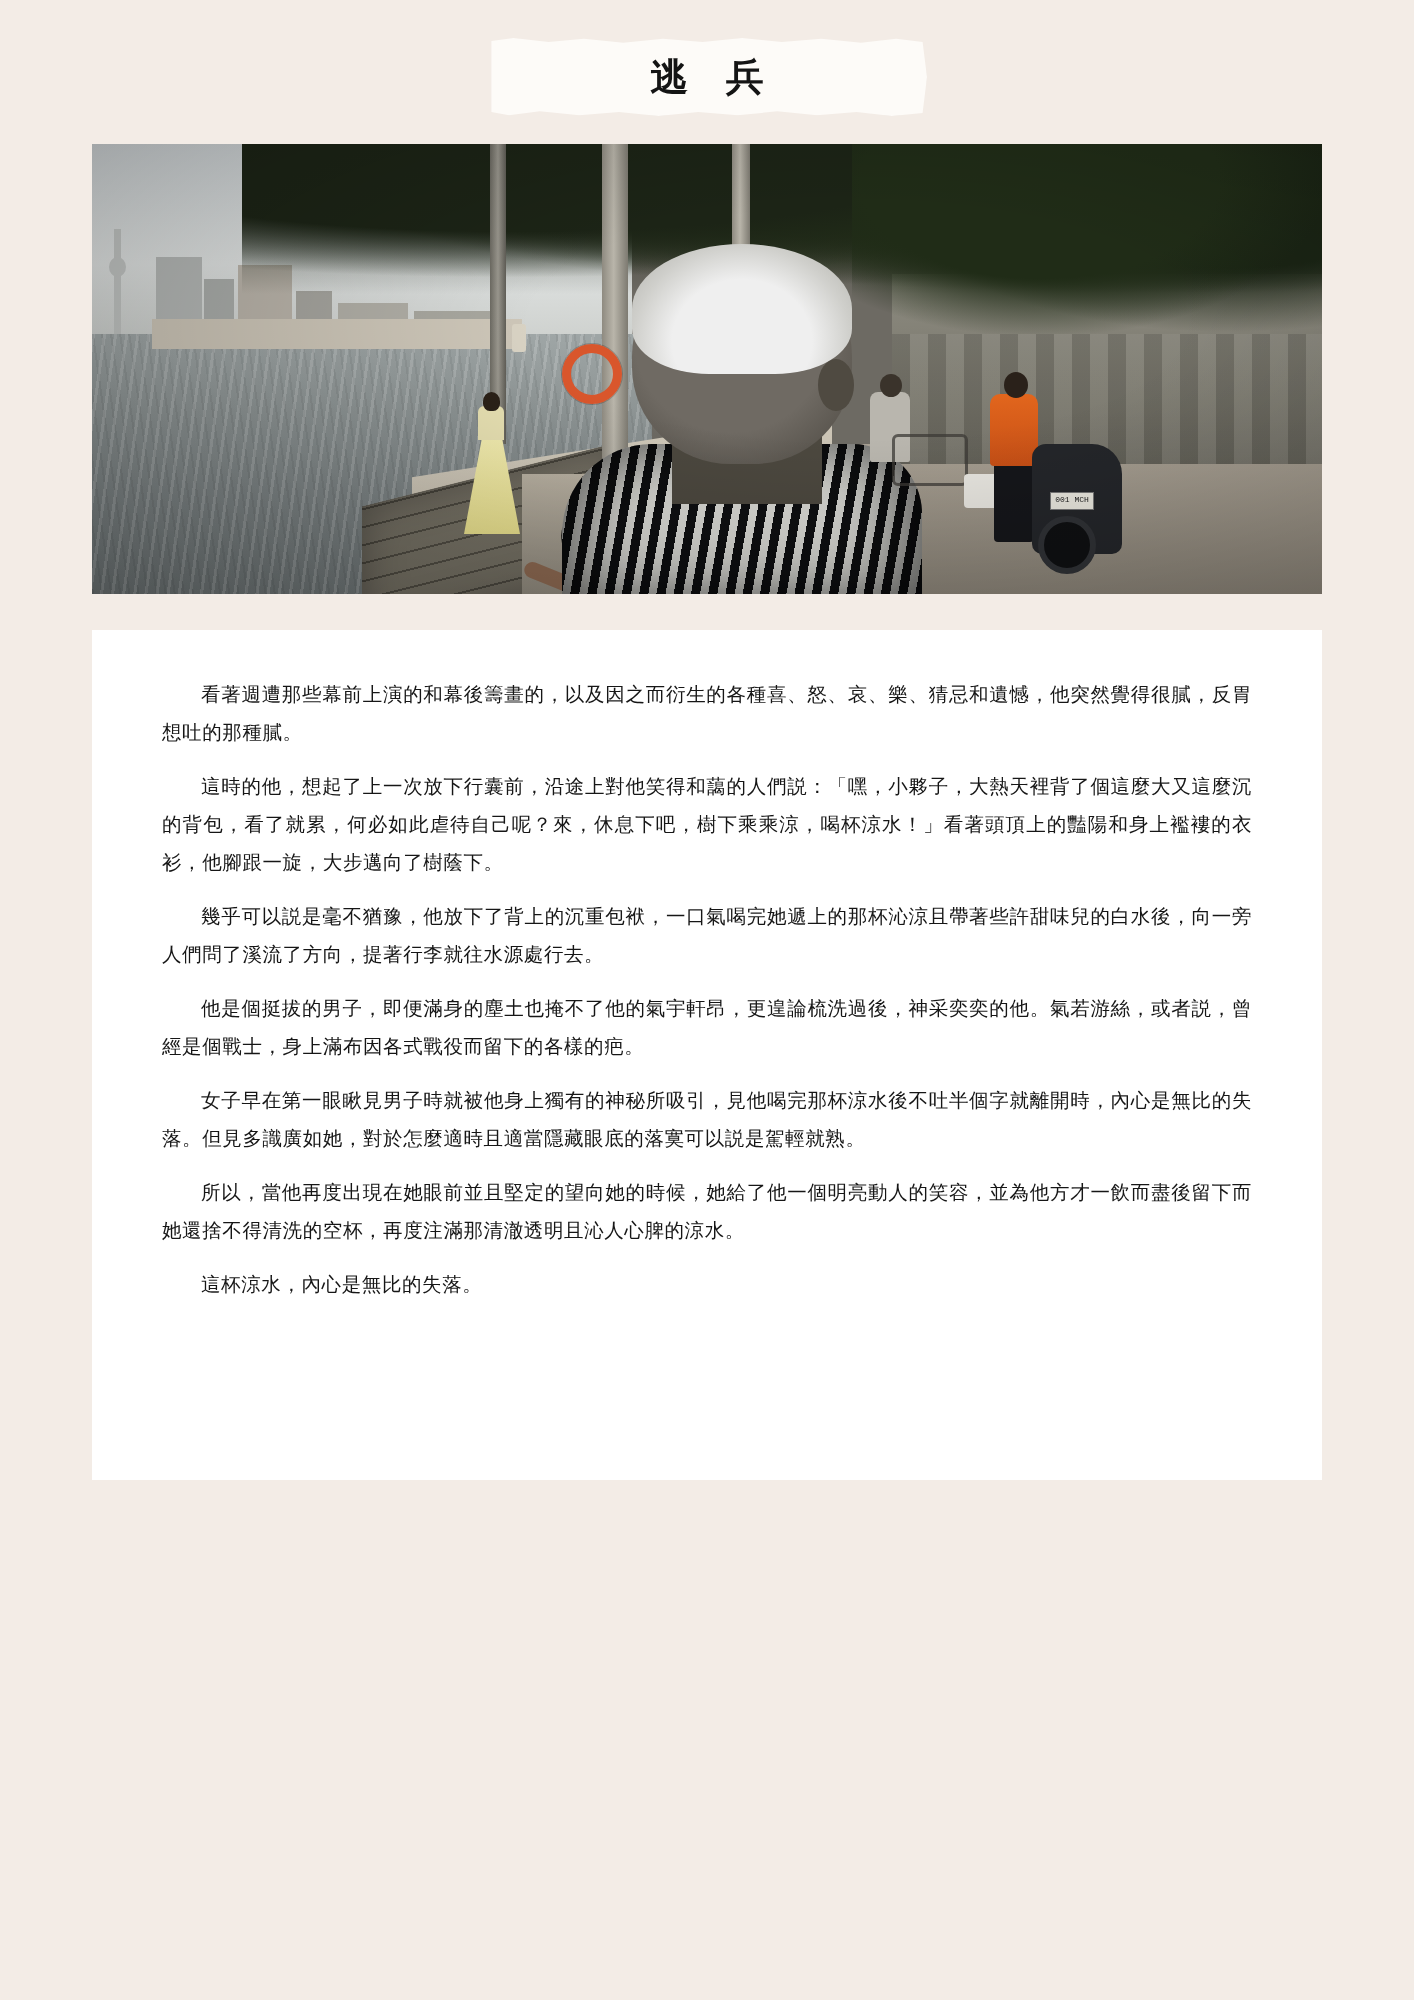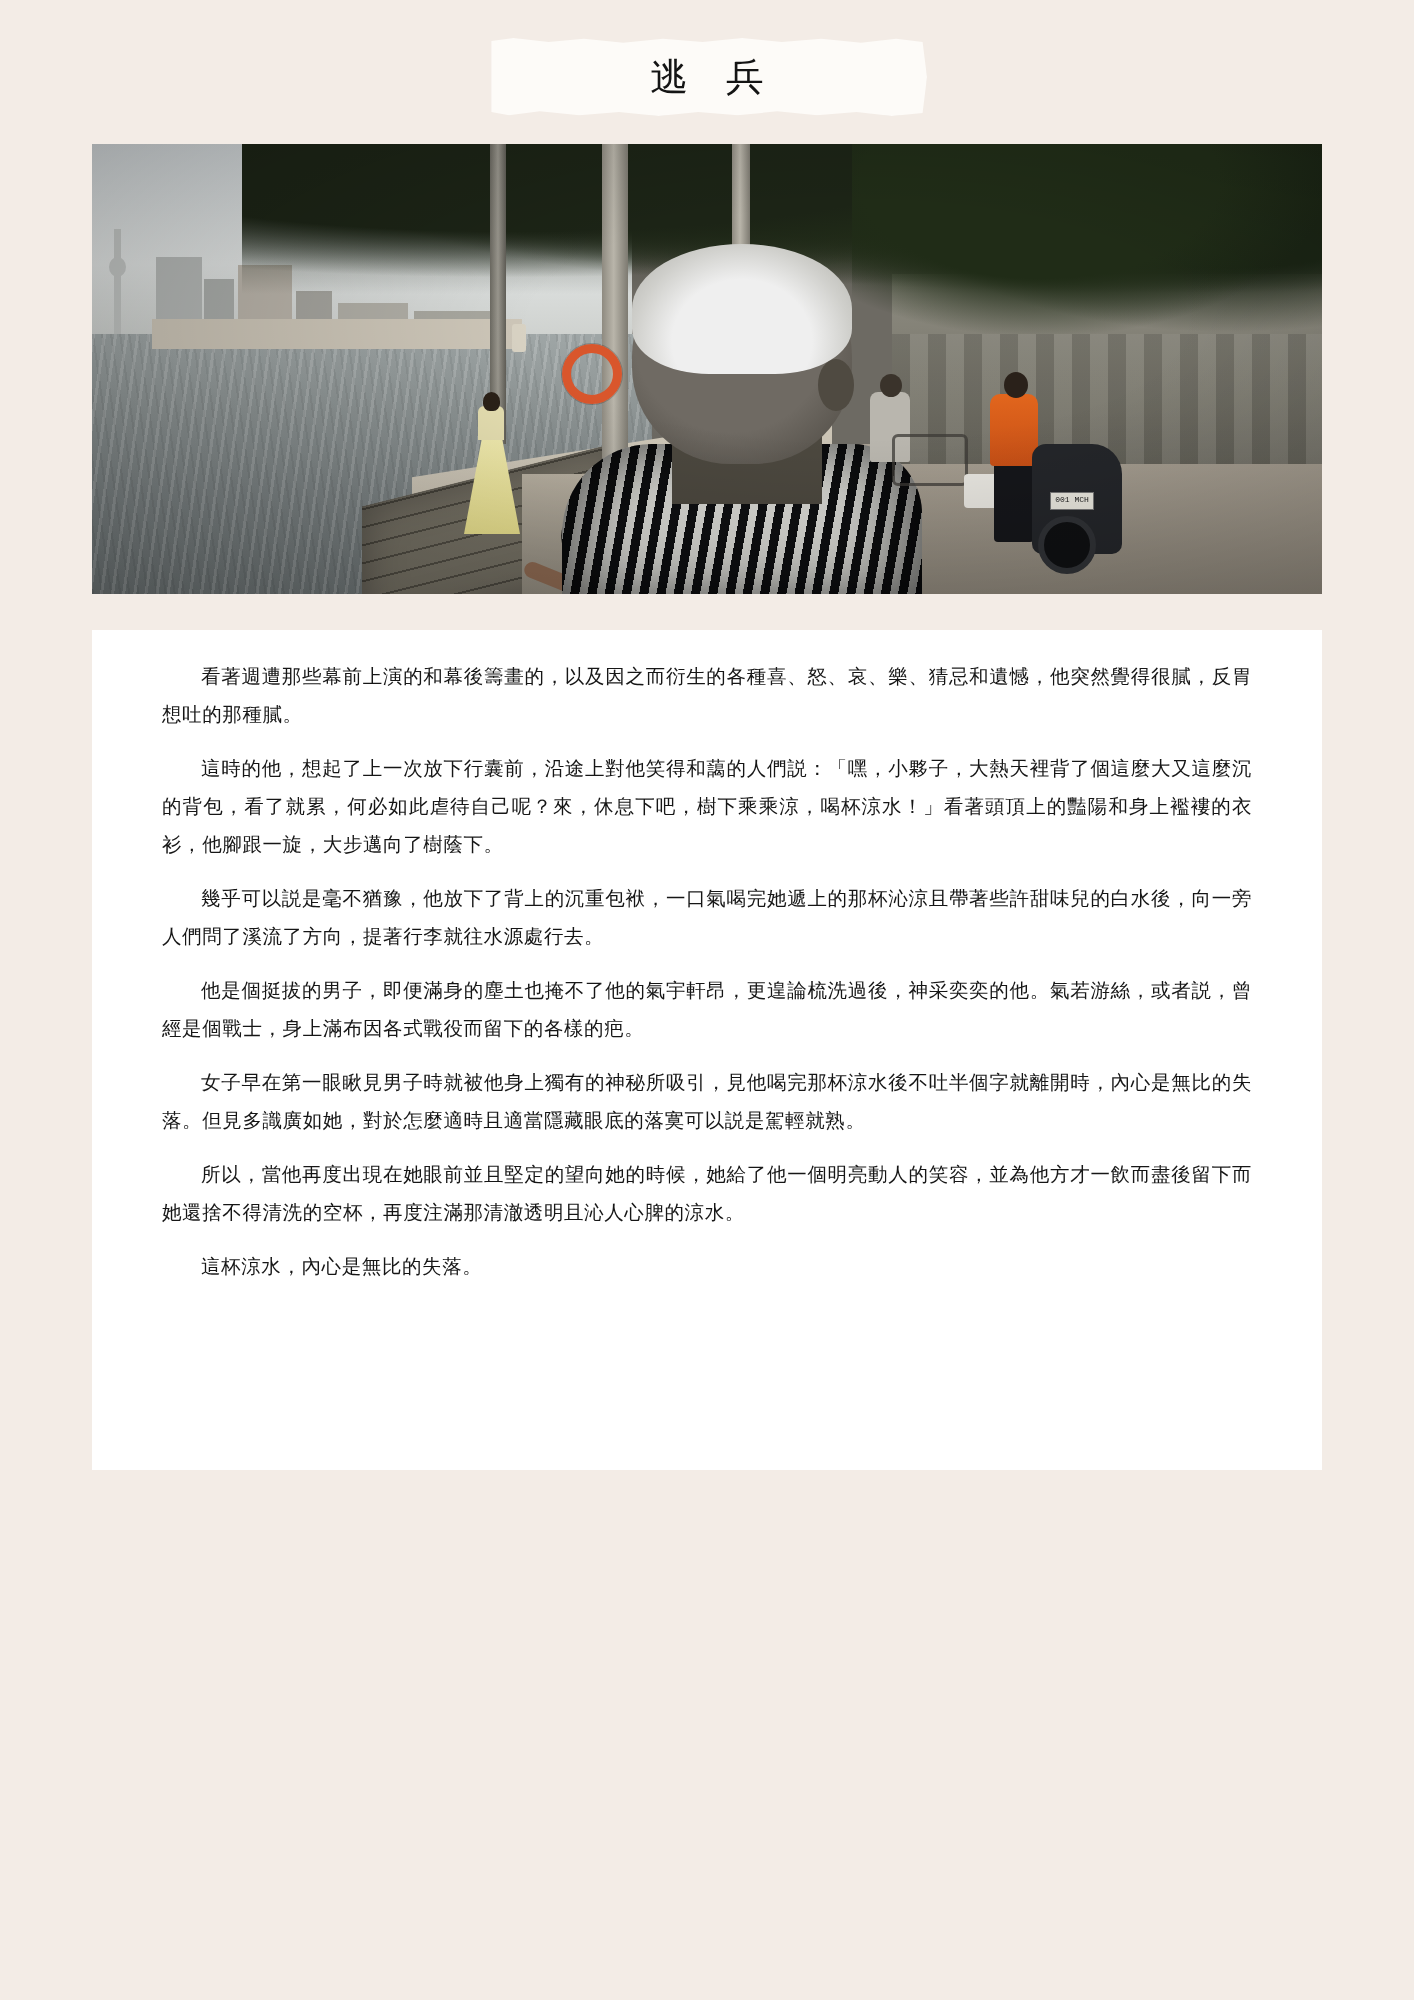--- a/index.html
+++ b/index.html
@@ -42,21 +42,21 @@
     clip-path: polygon(
       1% 4%, 6% 0%, 14% 5%, 22% 1%, 31% 6%, 40% 1%, 49% 5%, 58% 0%, 67% 5%, 76% 1%, 85% 6%, 93% 1%, 99% 5%,
       100% 50%,
       99% 96%, 92% 100%, 84% 95%, 75% 99%, 66% 94%, 57% 99%, 48% 95%, 39% 100%, 30% 95%, 21% 99%, 12% 94%, 5% 99%, 1% 95%
     );
   }
   .title-text {
     font-size: 38px;
     letter-spacing: 14px;
     text-indent: 14px;
-    font-weight: 400;
+    font-weight: 700;
     color: #141414;
     font-family: "Liberation Serif", "DejaVu Serif", serif;
     text-align: right;
   }
 
   
   .photo-wrap {
     margin: 28px auto 0 auto;
     width: 1230px;
     height: 450px;
@@ -278,21 +278,21 @@
     background:
       radial-gradient(ellipse at 62% 40%, rgba(0,0,0,0) 30%, rgba(0,0,0,0.28) 100%);
     pointer-events: none;
   }
 
   
   .sheet {
     margin: 36px auto 0 auto;
     width: 1230px;
     background: #ffffff;
-    padding: 28px 70px 70px 70px;
+    padding: 46px 70px 70px 70px;
     box-sizing: border-box;
     min-height: 840px;
   }
   .para {
     font-size: 19.5px;
     line-height: 1.95;
     text-align: justify;
     text-justify: inter-ideograph;
     letter-spacing: 0.6px;
     margin: 0 0 16px 0;

